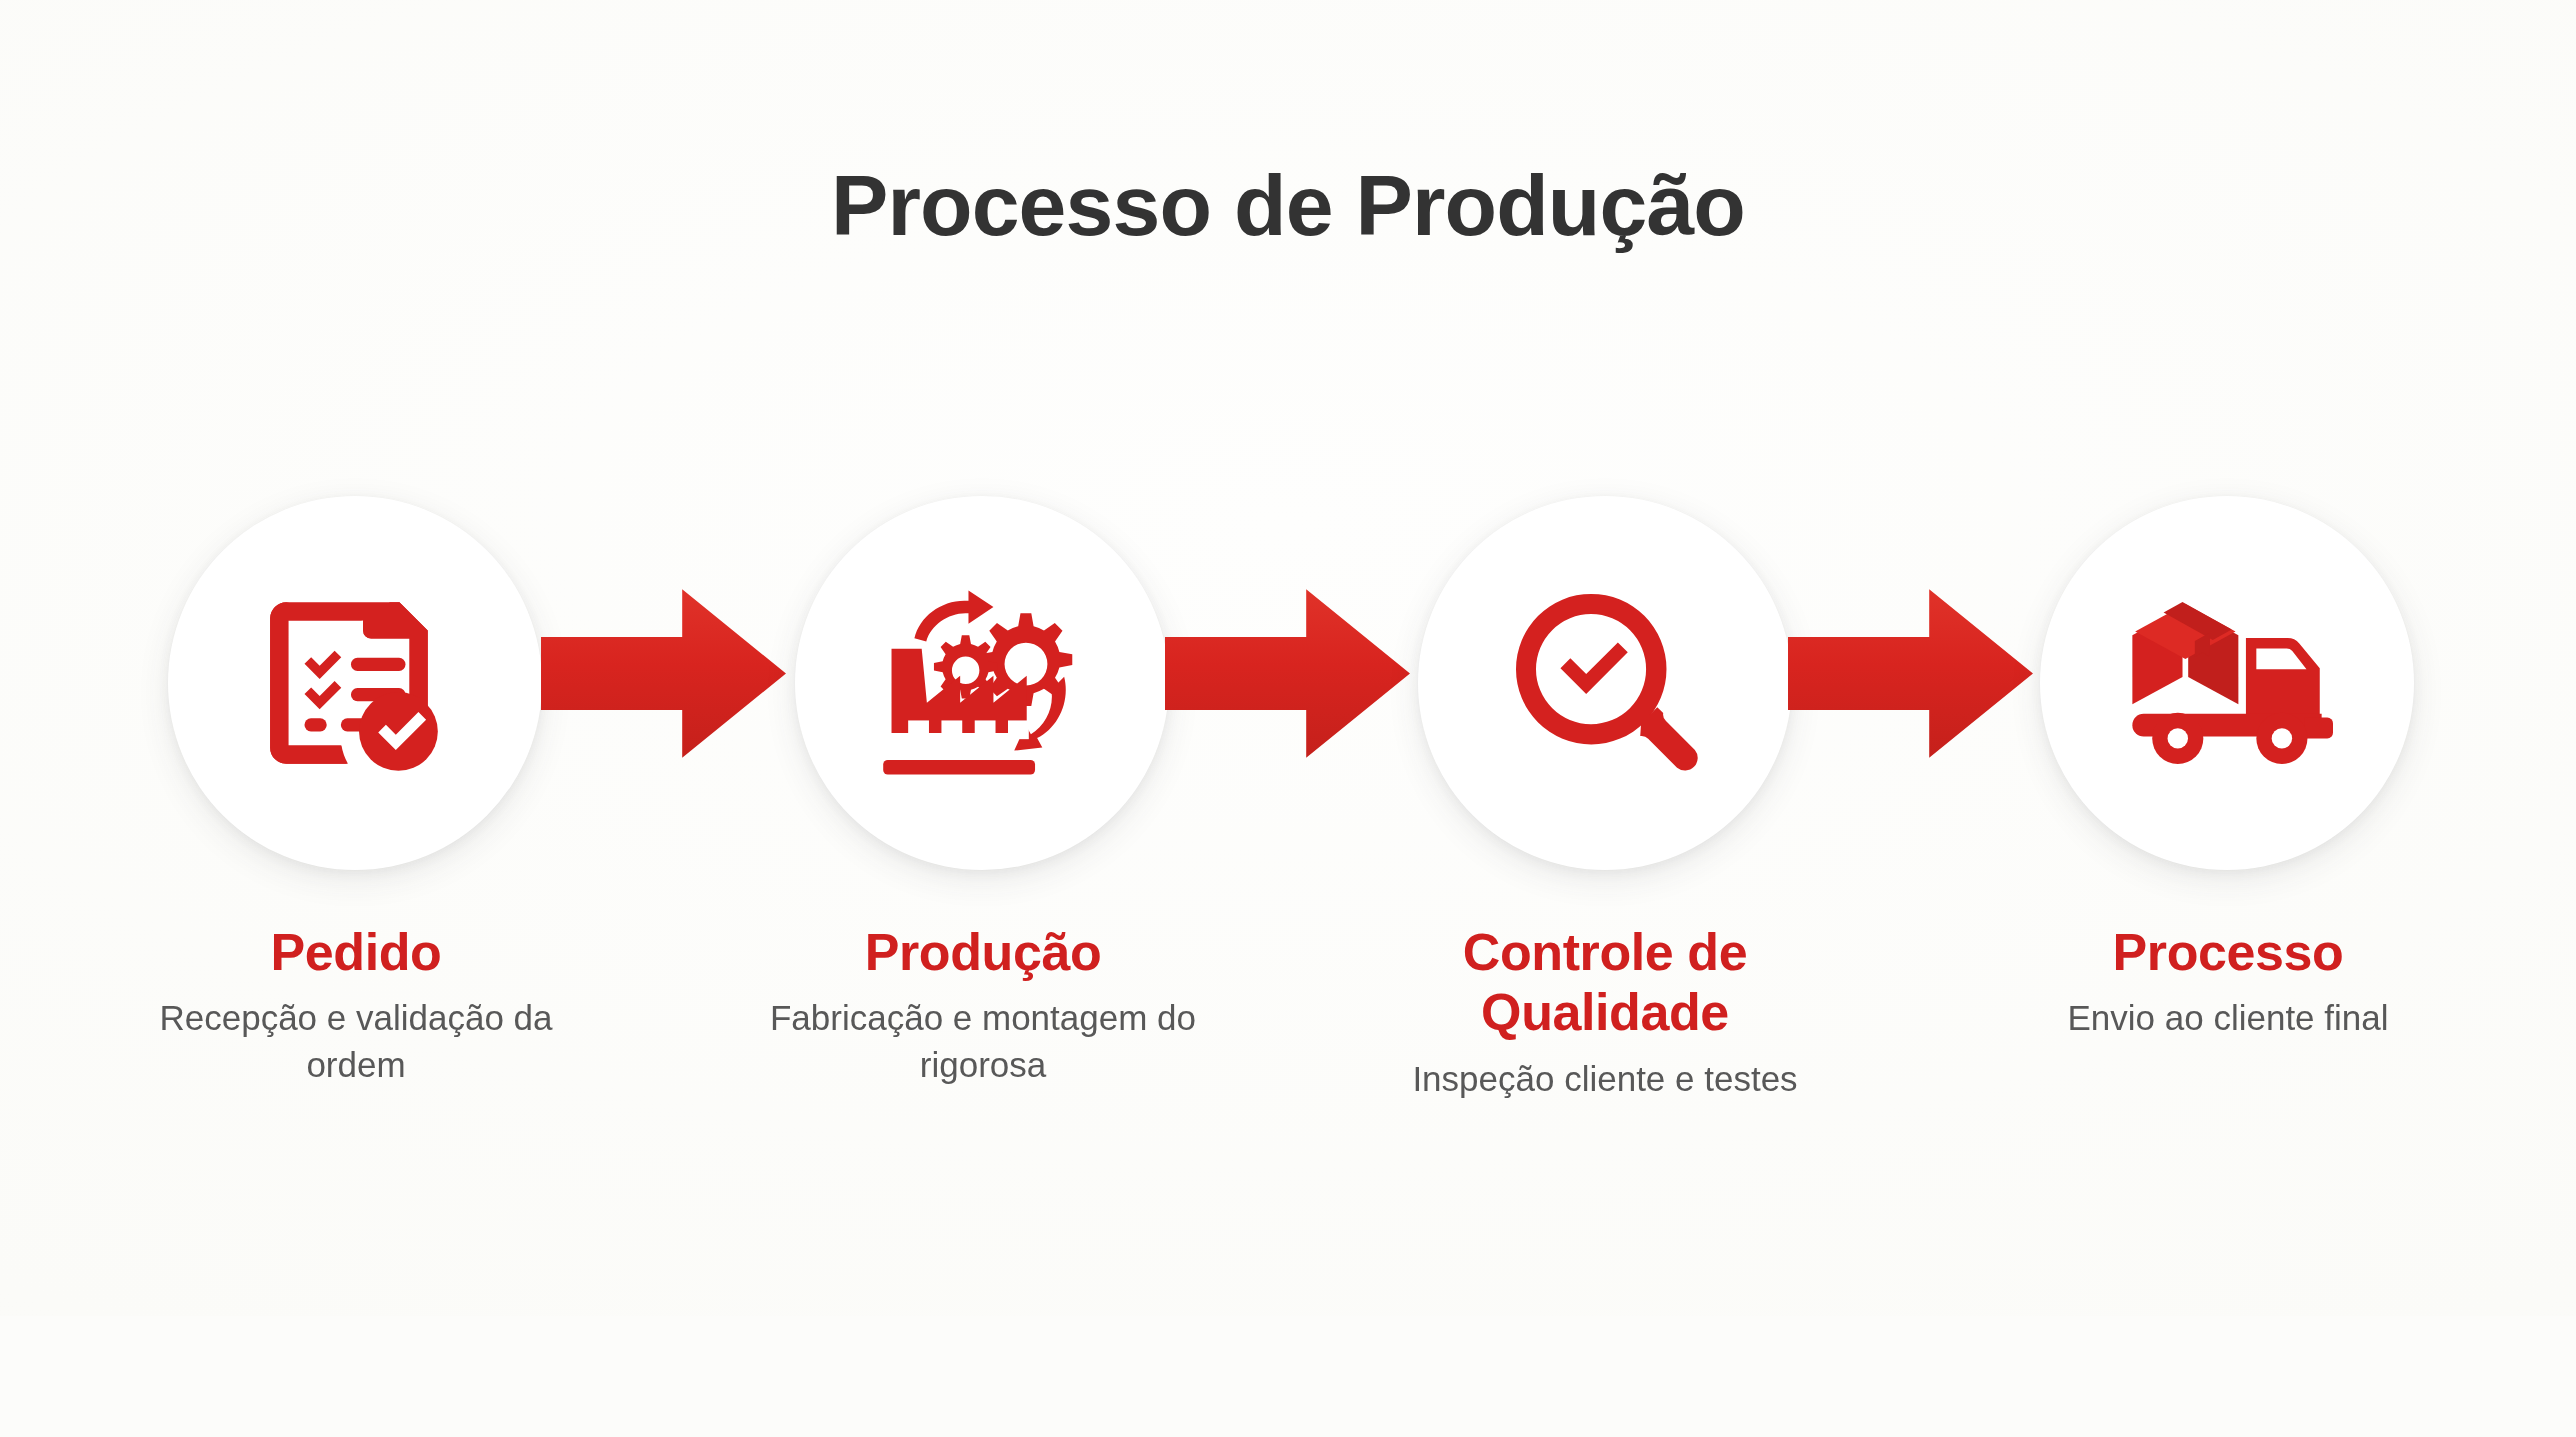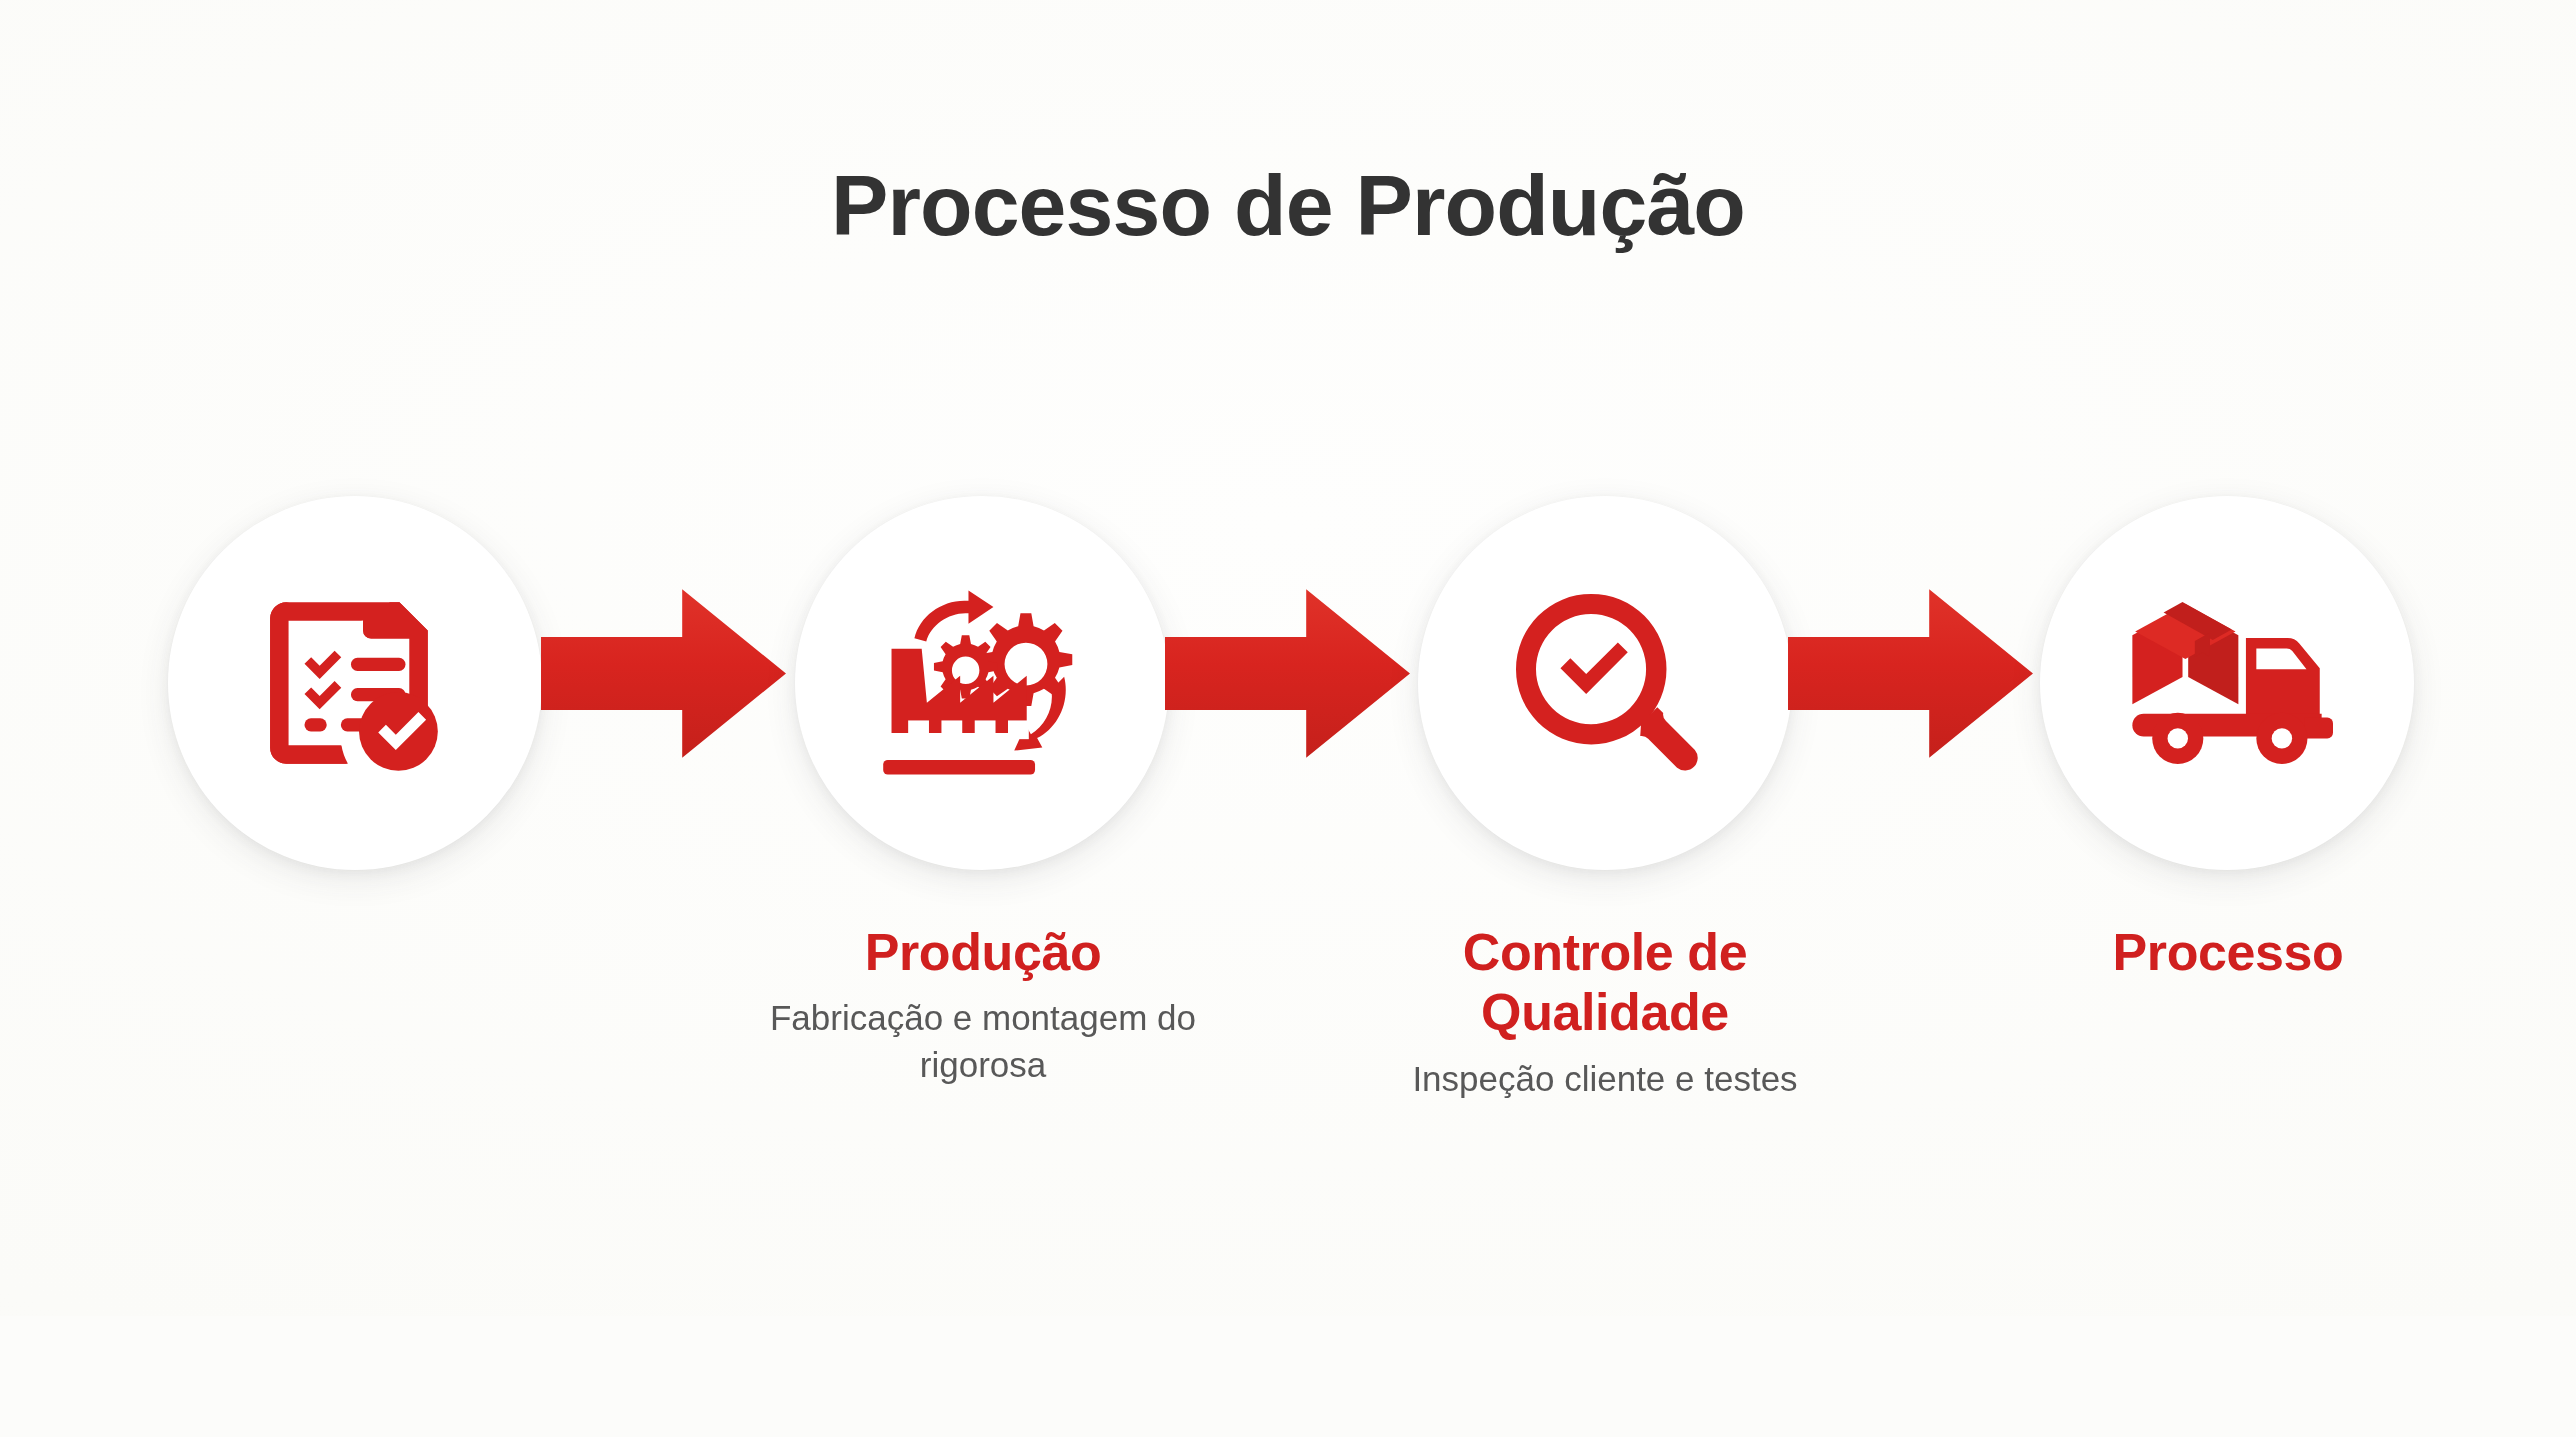--- a/index.html
+++ b/index.html
@@ -288,31 +288,36 @@
             </g>
           </svg>
         </span>
       </div>
     </div>
 
   </div>
 
   <div class="captions">
 
+    <div class="caption caption-0">
+      <div class="caption-title">Pedido</div>
+      <div class="caption-desc">Recepção e validação da ordem</div>
+    </div>
 
     <div class="caption caption-1">
       <div class="caption-title">Produção</div>
       <div class="caption-desc">Fabricação e montagem do rigorosa</div>
     </div>
 
     <div class="caption caption-2">
       <div class="caption-title">Controle de Qualidade</div>
       <div class="caption-desc">Inspeção cliente e testes</div>
     </div>
 
     <div class="caption caption-3">
       <div class="caption-title">Processo</div>
+      <div class="caption-desc">Envio ao cliente final</div>
     </div>
 
   </div>
 
 </div>
 
 
 </body></html>

